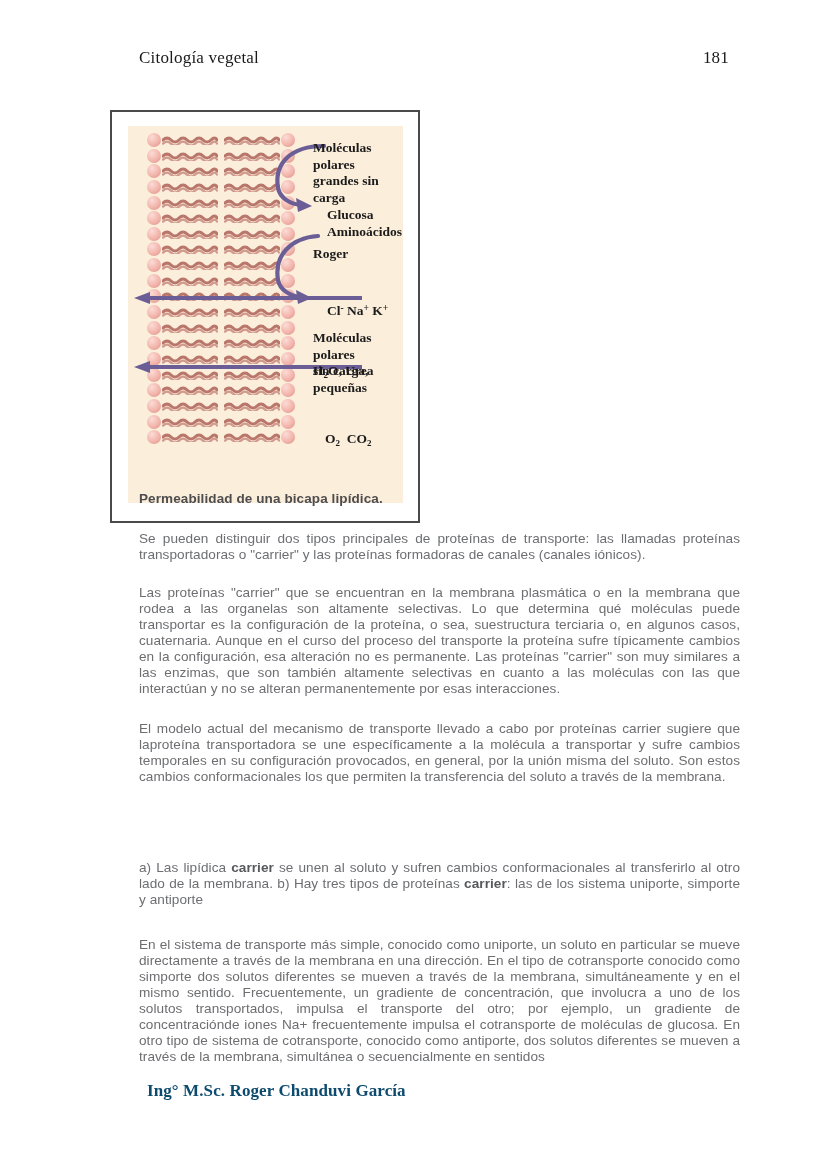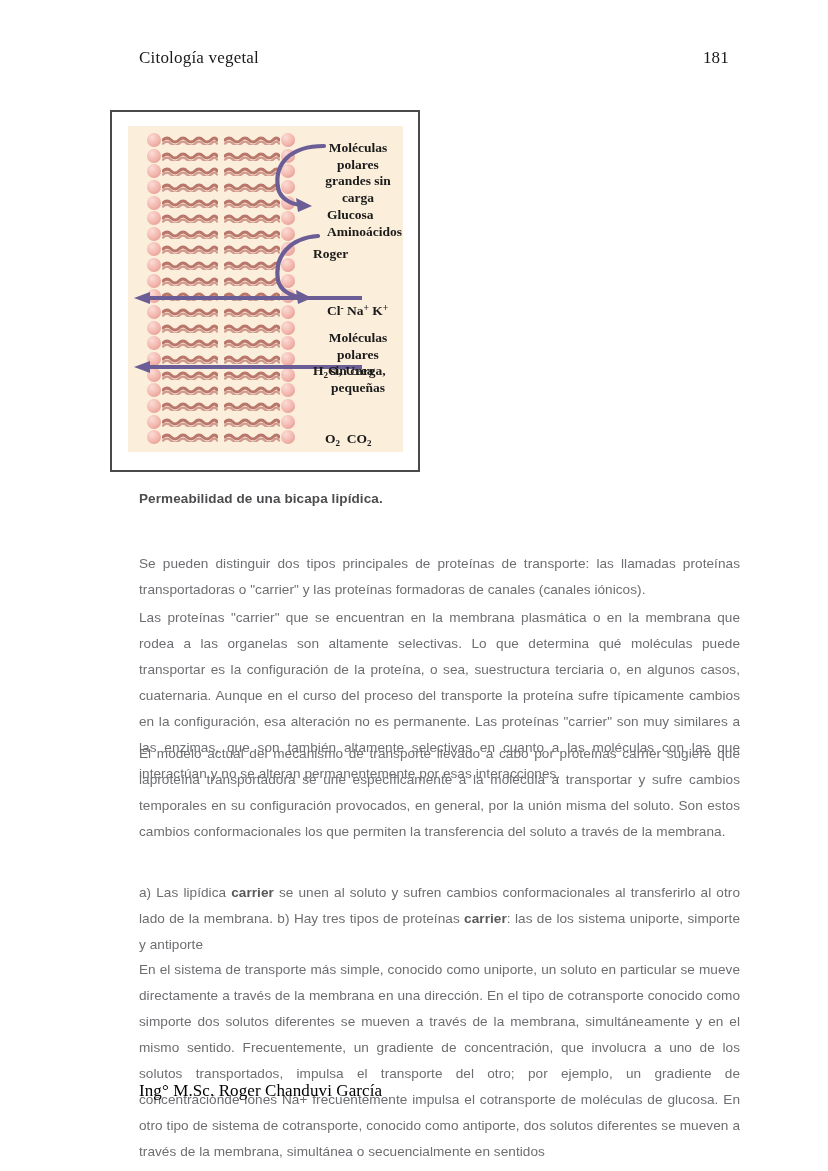--- a/index.html
+++ b/index.html
@@ -29,26 +29,25 @@
     color: #1a1a1a;
     letter-spacing: 0.2px;
   }
 
   
   .figure-frame {
     position: absolute;
     left: 110px;
     top: 110px;
     width: 310px;
-    height: 362px;
+    height: 413px;
     border: 2px solid #4a4a4a;
     background: #ffffff;
     box-sizing: border-box;
     padding: 14px 15px 18px 16px;
-    text-align: center;
   }
   .figure-inner {
     position: relative;
     width: 100%;
     height: 100%;
     background: #fbeedb;
     overflow: hidden;
   }
 
   
@@ -127,36 +126,36 @@
     font-size: 13.5px;
     font-weight: 700;
     color: #4d4d4f;
     letter-spacing: 0.1px;
   }
   .para {
     position: absolute;
     left: 139px;
     width: 601px;
     font-size: 13.6px;
-    line-height: 26px;
+    line-height: 16px;
     color: #6d6e71;
     text-align: justify;
     letter-spacing: 0.05px;
-    margin-top: 20px;
   }
   .para b { font-weight: 700; color: #58595b; }
 
   .signature {
     position: absolute;
-    left: 139px;
+    left: 147px;
     top: 1081px;
     font-family: "Liberation Serif", serif;
     font-size: 17px;
-    color: #000000;
+    color: #0c4a6e;
     letter-spacing: 0.1px;
+    font-weight: bold;
   }
 </style>
 </head>
 <body>
 
 <div class="page-header">
   <span>Citología vegetal</span>
   <span>181</span>
 </div>
 

